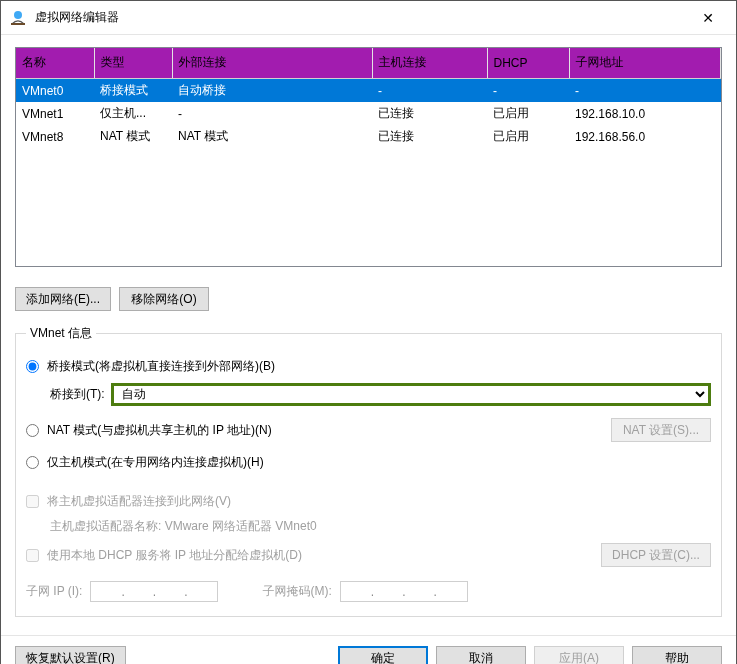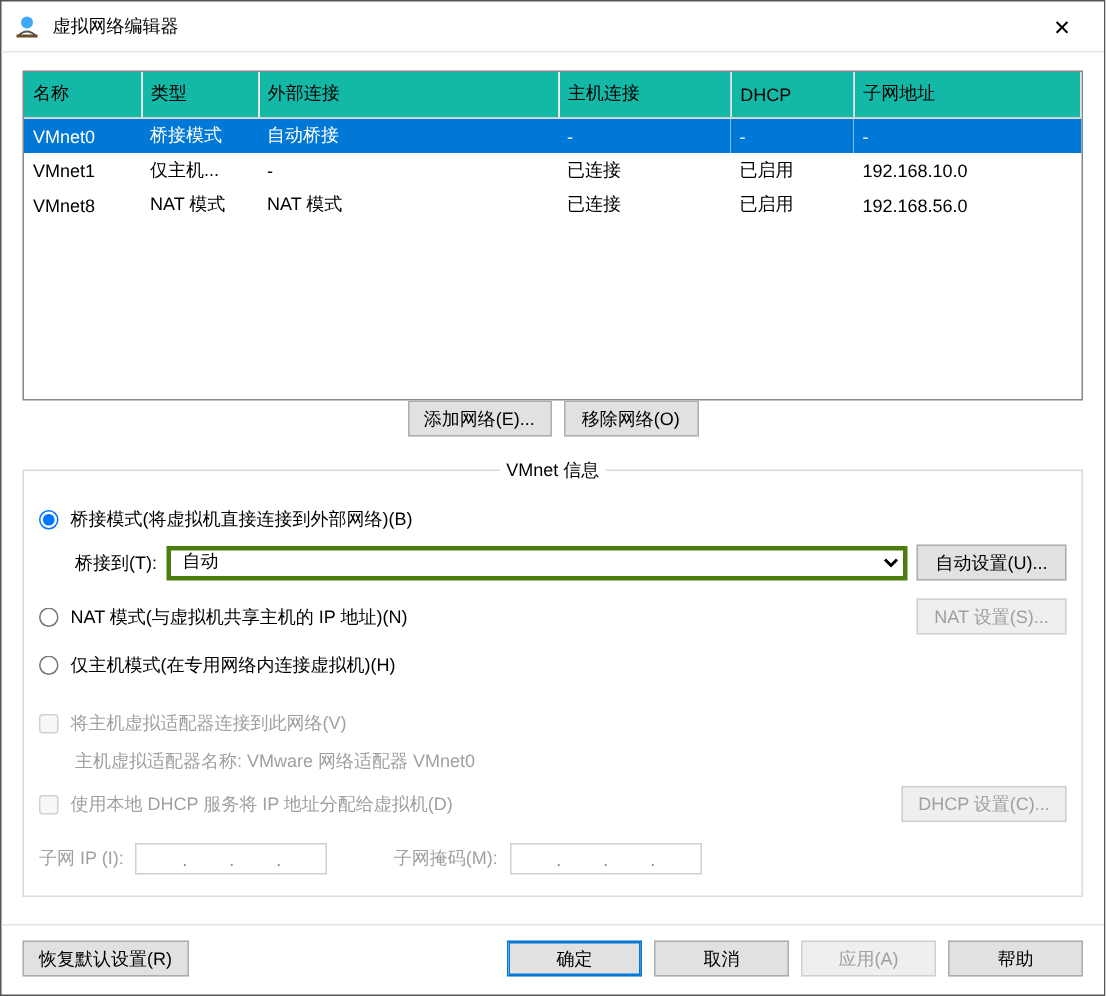--- a/index.html
+++ b/index.html
@@ -41,41 +41,41 @@
   }
   table.net-list {
     border-collapse: collapse;
     width: 100%;
     table-layout: fixed;
   }
   table.net-list th {
     text-align: left;
     font-weight: normal;
     padding: 6px 6px 7px 6px;
-    background: #14b8a6;
+    background: #a21caf;
     border-right: 1px solid #e3e3e3;
     border-bottom: 1px solid #d0d0d0;
     white-space: nowrap;
     overflow: hidden;
   }
   table.net-list td {
     padding: 3px 6px;
     white-space: nowrap;
     overflow: hidden;
     text-overflow: ellipsis;
   }
   table.net-list tr.selected td {
     background: #0078d7;
     color: #ffffff;
   }
   .row-buttons {
     display: flex;
-    justify-content: center;
+    justify-content: flex-start;
     gap: 8px;
-    margin-top: 0;
+    margin-top: 20px;
   }
   button.win {
     font-family: inherit;
     font-size: 12px;
     padding: 3px 10px;
     min-width: 90px;
     height: 24px;
     background: #e1e1e1;
     border: 1px solid #adadad;
     cursor: default;
@@ -91,21 +91,20 @@
     border: 1px solid #d0d0d0;
   }
   fieldset.groupbox {
     border: 1px solid #d9d9d9;
     margin: 14px 0 10px 0;
     padding: 8px 10px 14px 10px;
   }
   fieldset.groupbox legend {
     padding: 0 4px;
     font-size: 12px;
-    text-align: center;
   }
   .radio-row, .check-row {
     display: flex;
     align-items: center;
     margin: 8px 0;
     gap: 4px;
   }
   .radio-row input[type=radio], .check-row input[type=checkbox] {
     margin: 0 4px 0 0;
     width: 13px; height: 13px;
@@ -239,23 +238,20 @@
       <div class="radio-row">
         <input type="radio" name="mode" checked="" style="">
         <label>桥接模式(将虚拟机直接连接到外部网络)(B)</label>
       </div>
 
       <div class="form-line indent right-btn">
         <label>桥接到(T):</label>
         <select class="win" style="flex:1">
           <option>自动</option>
         </select>
-        <span class="right-btn-slot">
-          <button class="win" style="min-width:100px">自动设置(U)...</button>
-        </span>
       </div>
 
       <div class="form-line right-btn" style="margin-top:12px">
         <div class="radio-row" style="margin:0">
           <input type="radio" name="mode" style="">
           <label>NAT 模式(与虚拟机共享主机的 IP 地址)(N)</label>
         </div>
         <span class="right-btn-slot">
           <button class="win disabled" disabled="" style="min-width:100px">NAT 设置(S)...</button>
         </span>

